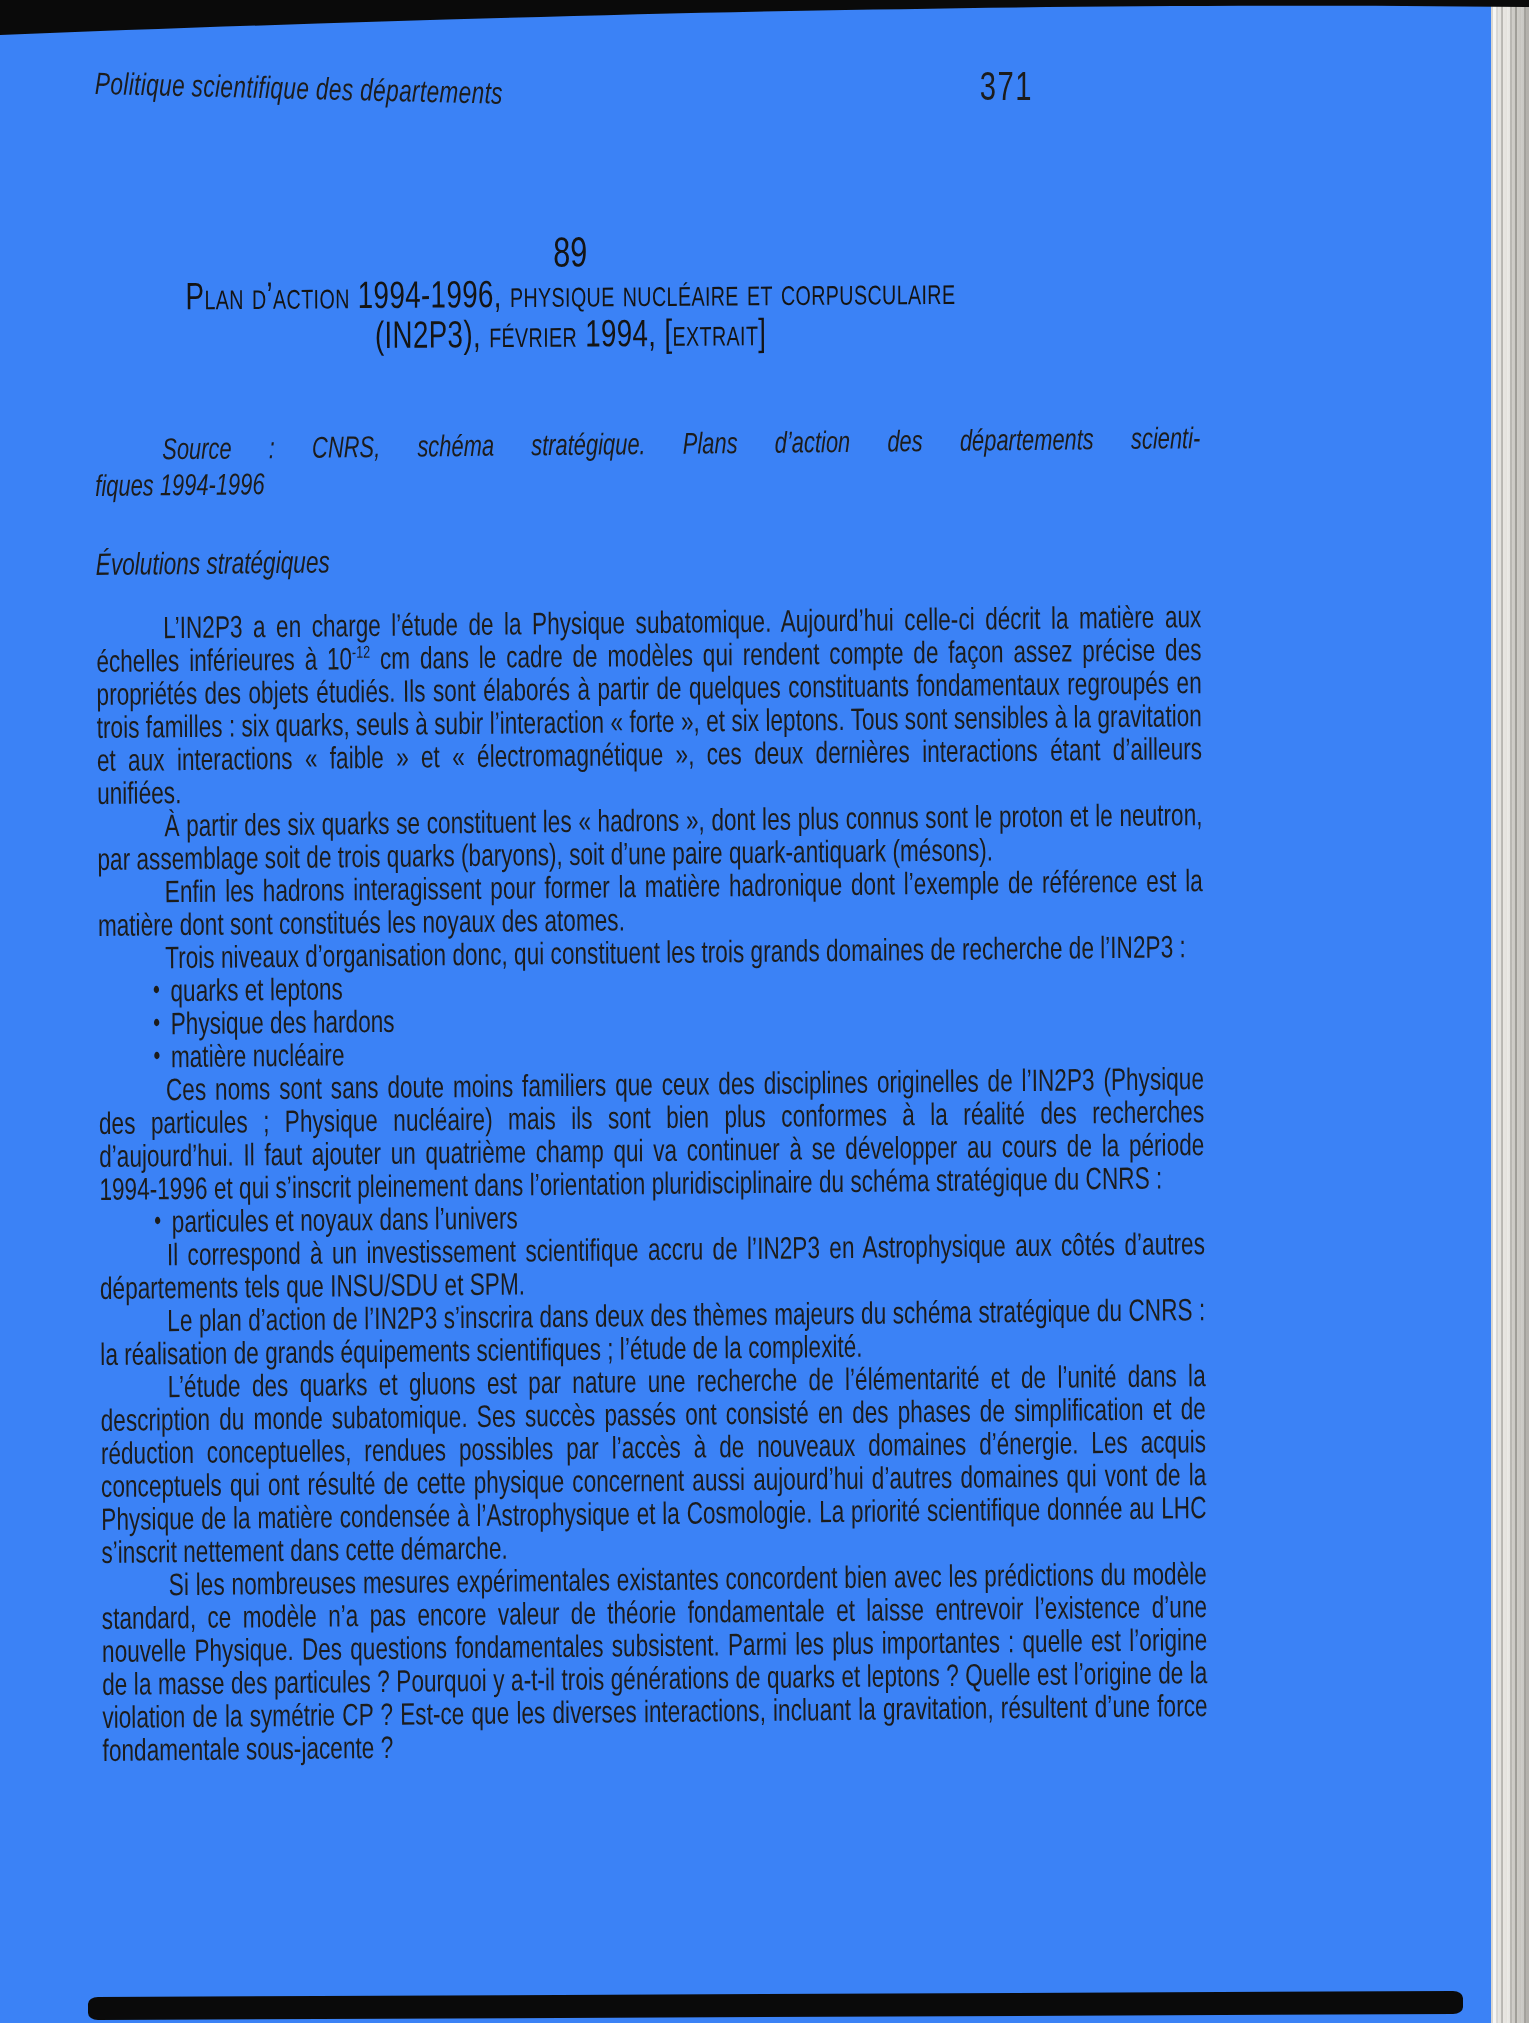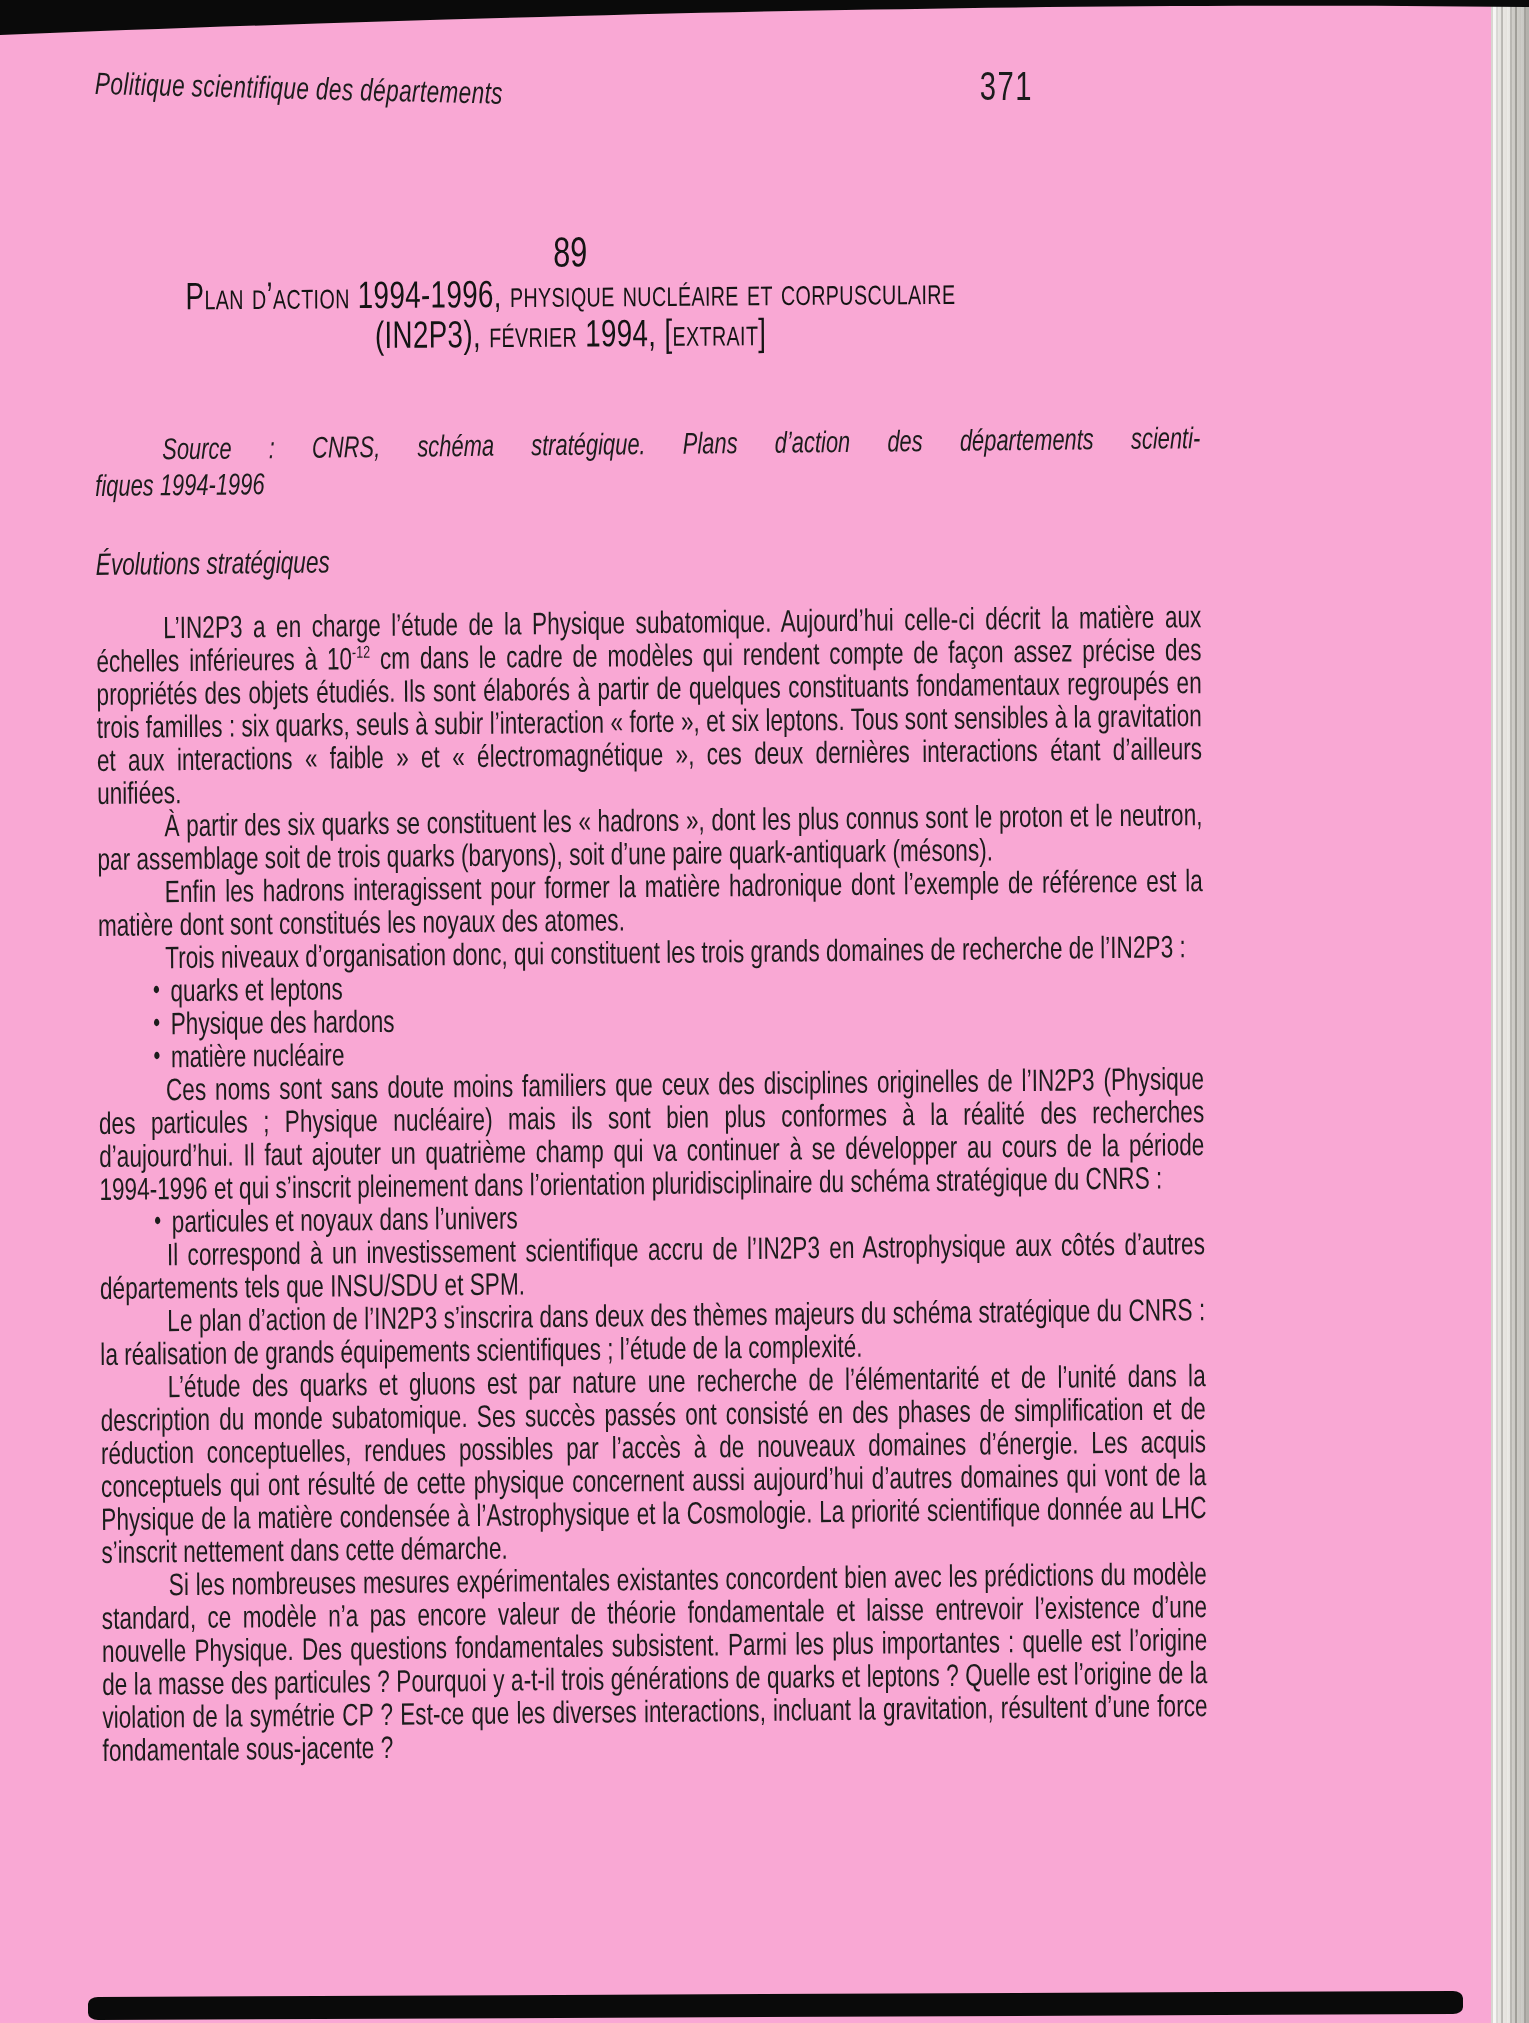--- a/index.html
+++ b/index.html
@@ -1,20 +1,20 @@
 <!DOCTYPE html>
 <html><head>
 <meta charset="utf-8">
 <style>
   html,body{margin:0;padding:0;}
   body{
     width:1529px;height:2023px;position:relative;overflow:hidden;
     background:#ffffff;font-family:"Liberation Sans",sans-serif;color:#1c1c1c;
   }
-  .page{position:absolute;inset:0;background:#f9a8d4;}
+  .page{position:absolute;inset:0;background:#3b82f6;}
 
   
   .top-edge{position:absolute;top:0;left:0;z-index:5;display:block;}
   .page-edges{
     position:absolute;top:0;right:0;width:36px;height:2023px;z-index:4;
     background:repeating-linear-gradient(90deg,#efeeea 0 3px,#c2c0bb 3px 5px,#dcdad5 5px 8px,#aeaca6 8px 10px,#e6e4df 10px 14px);
     border-left:2px solid #d8d6d1;
   }
   .page-edges::after{content:"";position:absolute;inset:0;background:linear-gradient(90deg,rgba(255,255,255,.55),rgba(255,255,255,0) 35%,rgba(70,68,63,.28) 96%);}
   .bottom-edge{

